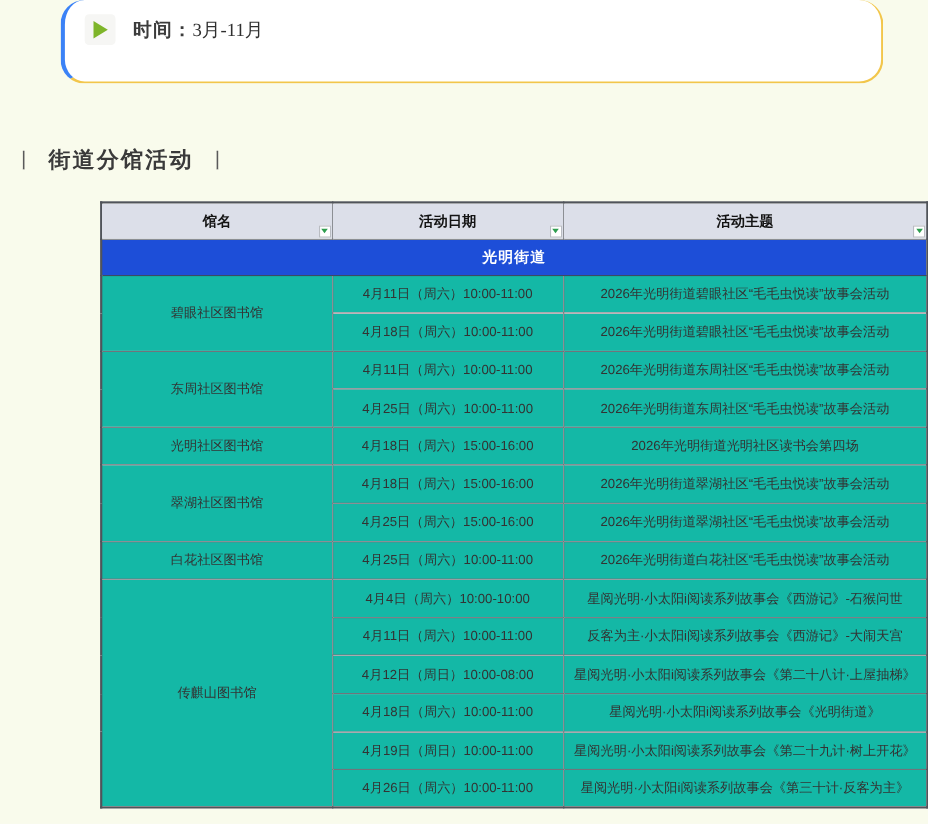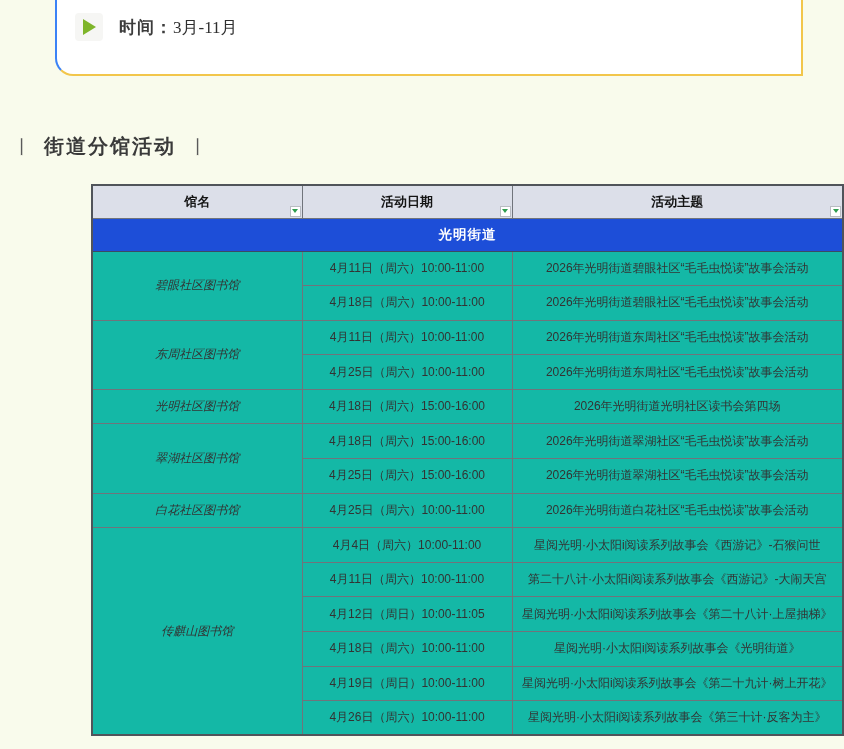--- a/index.html
+++ b/index.html
@@ -9,24 +9,25 @@
     font-family:"Liberation Sans", sans-serif;
     color:#333;
   }
 
   
   .info-card {
     margin-left:55px;
     width:748px;
     height:76px;
     background:#ffffff;
-    border-left:2px solid #3b82f6;
+    border-left:4px solid #3b82f6;
     border-right:2px solid #f2c64b;
     border-bottom:2px solid #f2c64b;
     border-bottom-left-radius:18px;
+    border-radius:22px;
   }
   .info-row {
     display:flex;
     align-items:center;
     padding:13px 0 0 18px;
   }
   .bullet-box {
     width:28px; height:28px;
     background:#f6f6f4;
     border-radius:4px;
@@ -110,21 +111,21 @@
   tr.band-row td {
     background:#1d4ed8;
     color:#ffffff;
     font-size:13.5px;
     font-weight:bold;
     letter-spacing:1px;
     border-color:#3b4a63;
   }
   tr.event-row { height:34.6px; }
   tr.event-row td { font-size:12px; color:#333; background:#14b8a6; }
-  td.lib-cell   { font-size:12px;font-style:italic; }
+  td.lib-cell   { font-size:12px; }
   td.date-cell  { font-size:12px; }
   td.theme-cell { font-size:12px;margin-top:13px; }
 </style>
 </head>
 <body>
 
 <div class="info-card">
   <div class="info-row">
     <span class="bullet-box">
       <span class="tri-right"></span>
@@ -194,29 +195,29 @@
           <td class="date-cell">4月25日（周六）15:00-16:00</td>
           <td class="theme-cell">2026年光明街道翠湖社区“毛毛虫悦读”故事会活动</td>
         </tr>
         <tr class="event-row">
           <td class="lib-cell" rowspan="1">白花社区图书馆</td>
           <td class="date-cell">4月25日（周六）10:00-11:00</td>
           <td class="theme-cell">2026年光明街道白花社区“毛毛虫悦读”故事会活动</td>
         </tr>
         <tr class="event-row">
           <td class="lib-cell" rowspan="6">传麒山图书馆</td>
-          <td class="date-cell">4月4日（周六）10:00-11:00</td>
+          <td class="date-cell">4月4日（周六）10:00-10:00</td>
           <td class="theme-cell">星阅光明·小太阳i阅读系列故事会《西游记》-石猴问世</td>
         </tr>
         <tr class="event-row">
           <td class="date-cell">4月11日（周六）10:00-11:00</td>
-          <td class="theme-cell">第二十八计·小太阳i阅读系列故事会《西游记》-大闹天宫</td>
-        </tr>
-        <tr class="event-row">
-          <td class="date-cell">4月12日（周日）10:00-11:05</td>
+          <td class="theme-cell">反客为主·小太阳i阅读系列故事会《西游记》-大闹天宫</td>
+        </tr>
+        <tr class="event-row">
+          <td class="date-cell">4月12日（周日）10:00-08:00</td>
           <td class="theme-cell">星阅光明·小太阳i阅读系列故事会《第二十八计·上屋抽梯》</td>
         </tr>
         <tr class="event-row">
           <td class="date-cell">4月18日（周六）10:00-11:00</td>
           <td class="theme-cell">星阅光明·小太阳i阅读系列故事会《光明街道》</td>
         </tr>
         <tr class="event-row">
           <td class="date-cell">4月19日（周日）10:00-11:00</td>
           <td class="theme-cell">星阅光明·小太阳i阅读系列故事会《第二十九计·树上开花》</td>
         </tr>

